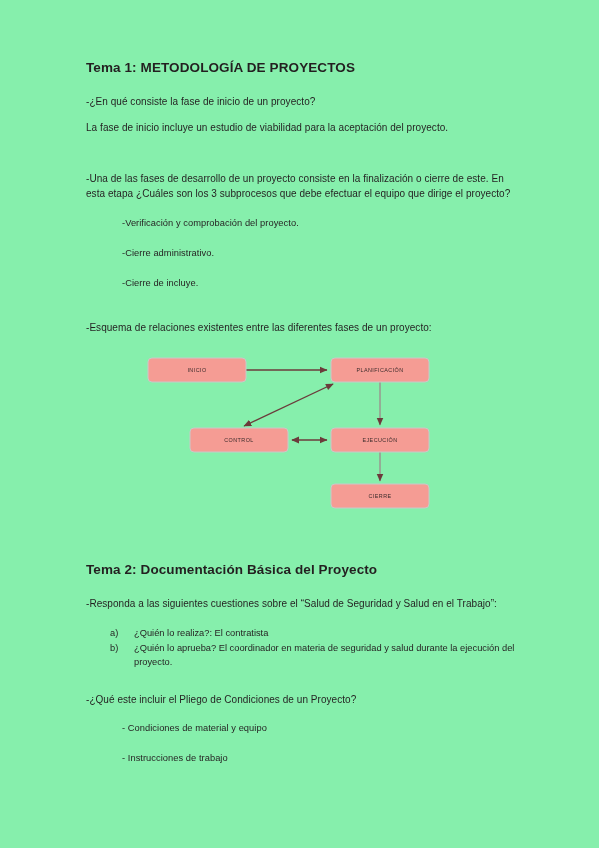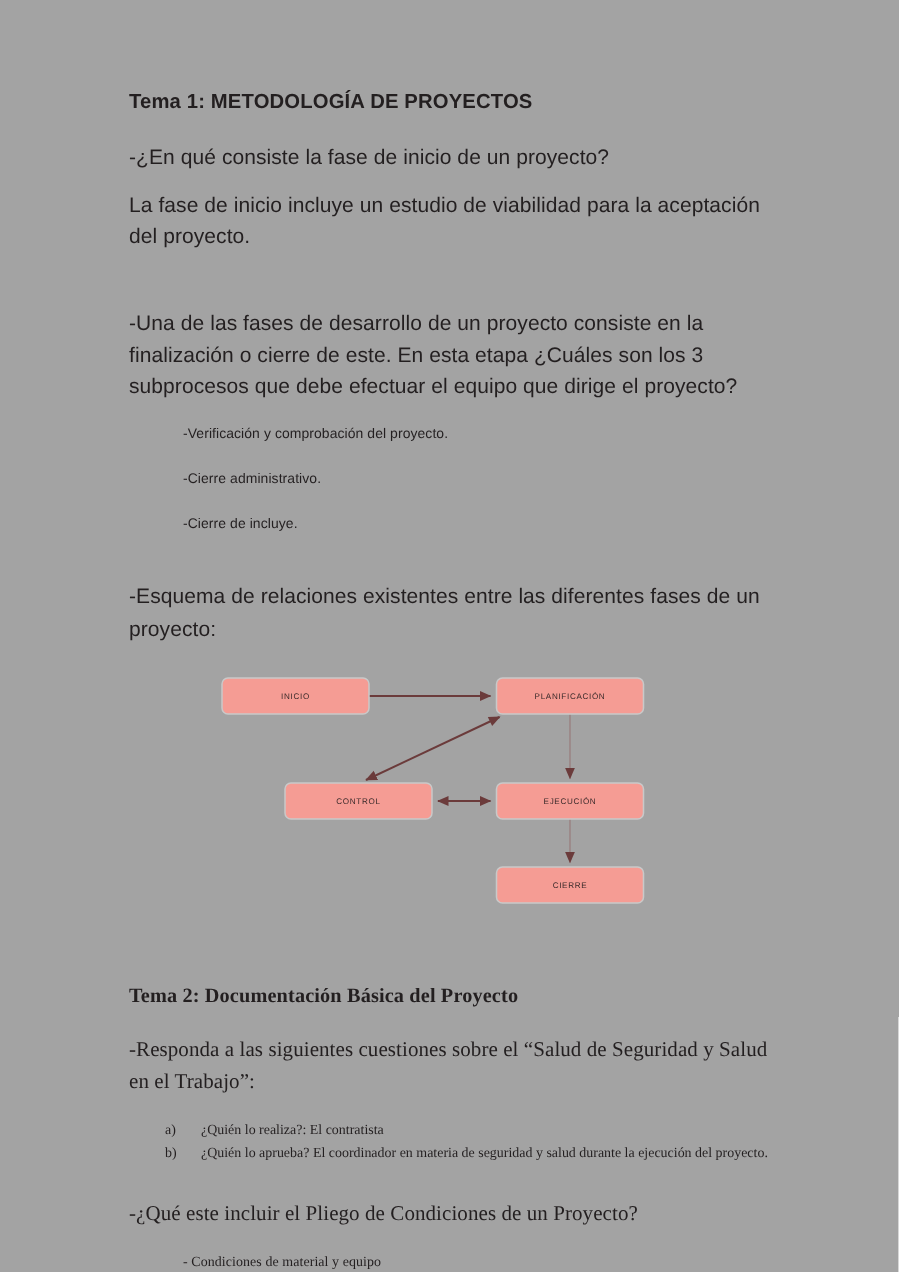--- a/index.html
+++ b/index.html
@@ -8,38 +8,38 @@
     background: #ffffff;
   }
   body {
     font-family: "Liberation Sans", sans-serif;
     color: #231f20;
   }
   .page {
     position: relative;
     width: 599px;
     height: 848px;
-    background: #a3a3a3;
+    background: #86efac;
     overflow: hidden;
   }
   .content {
     position: absolute;
     left: 86px;
     top: 60px;
     width: 432px;
   }
   h1.heading {
     font-size: 13.5px;
     font-weight: bold;
     letter-spacing: 0.1px;
     margin: 0 0 17px 0;
     line-height: 1.25;
   }
   .para {
-    font-size: 14px;
+    font-size: 10px;
     line-height: 1.52;
     margin: 0 0 14px 0;
     letter-spacing: 0.05px;
   }
   .para.tight { margin-bottom: 11px; }
   .para.q { margin-bottom: 15px; }
   .indent1 {
     font-size: 9.3px;
     line-height: 1.5;
     margin: 0 0 16px 0;
@@ -77,21 +77,21 @@
   }
   .diagram svg { display: block; }
   .dnode-label {
     font-family: "Liberation Sans", sans-serif;
     font-size: 5.4px;
     fill: #3a2a2a;
     letter-spacing: 0.45px;
   }
 
   
-  .t2-wrap { margin-top: 44px; font-family: Liberation Serif, serif; }
+  .t2-wrap { margin-top: 44px; }
 </style>
 </head>
 <body>
 
 <div class="page">
   <div class="content">
 
     <h1 class="heading">Tema 1: METODOLOGÍA DE PROYECTOS</h1>
 
     <p class="para tight">-¿En qué consiste la fase de inicio de un proyecto?</p>

